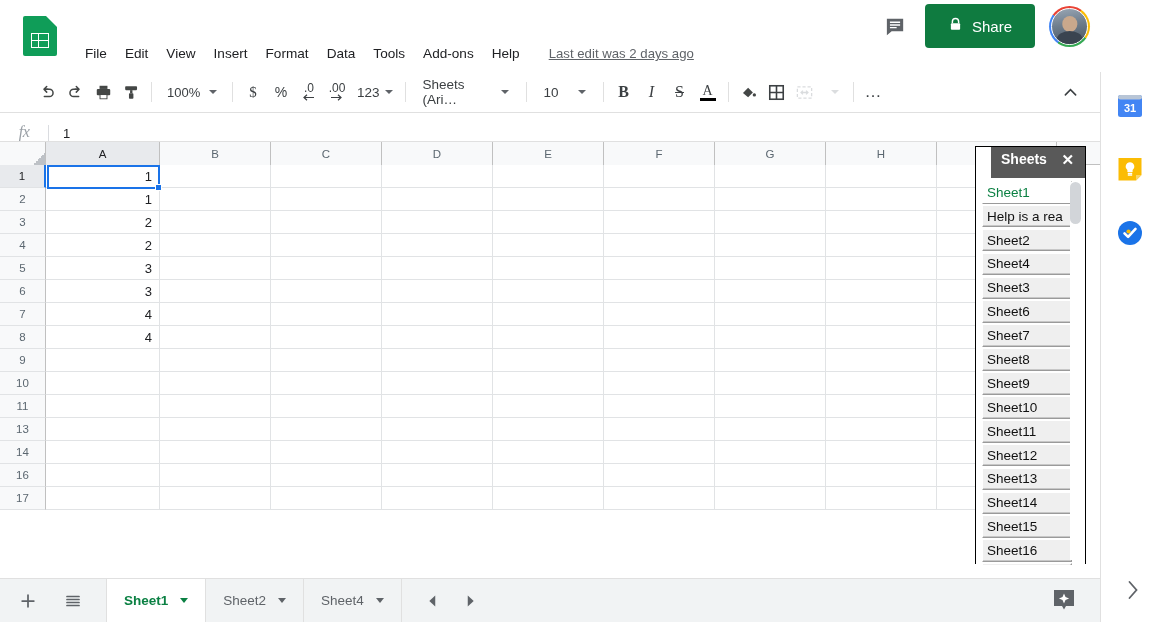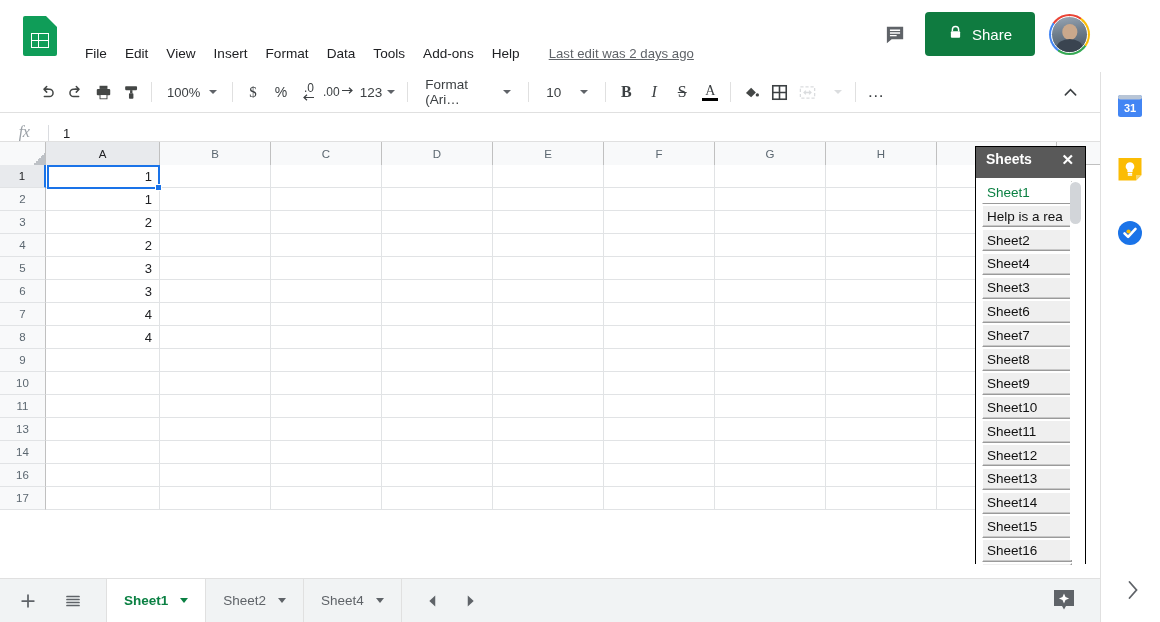--- a/index.html
+++ b/index.html
@@ -39,21 +39,21 @@
   .menubar { position:absolute; left:76px; top:43px; display:flex; align-items:center; gap:0; }
   .menu-item {
     font-size:13.6px; color:#202124; padding:3px 9px; cursor:pointer; border-radius:3px;
     white-space:nowrap;
   }
   .last-edit {
     font-size:13.2px; color:#5f6368; text-decoration:underline; margin-left:20px; cursor:pointer;
     white-space:nowrap;
   }
 
-  .hdr-right { position:absolute; right:10px; top:12px; display:flex; align-items:center; gap:14px; }
+  .hdr-right { position:absolute; right:10px; top:4px; display:flex; align-items:center; gap:14px; }
   .comment-btn { width:30px; height:30px; display:flex; align-items:center; justify-content:center; cursor:pointer; }
   .share-btn {
     height:44px; background:#0f7b40; border-radius:4px; color:#fff;
     display:flex; align-items:center; gap:9px; padding:0 23px; cursor:pointer;
     font-size:15px; font-weight:500;
   }
   .avatar {
     width:41px; height:41px; border-radius:50%; position:relative;
     background: conic-gradient(from 215deg, #4285f4 0deg 90deg, #ea4335 90deg 180deg, #fbbc05 180deg 270deg, #34a853 270deg 360deg);
     padding:2px; cursor:pointer;
@@ -141,21 +141,21 @@
   .hbtns { position:absolute; right:16px; bottom:0; width:40px; height:17px; display:flex; }
   .hbtn { width:20px; height:17px; display:flex; align-items:center; justify-content:center; cursor:pointer;}
 
   
   .sheets-panel {
     position:absolute; left:975px; top:146px; width:111px; height:418px;
     background:#fff; border:1px solid #000; z-index:30;
   }
   .sp-head {
     height:31px; background:#595959; display:flex; align-items:center;
-    justify-content:space-between; padding:0 8px 7px 10px;
+    justify-content:space-between; padding:0 8px 7px 10px;margin-left:15px;
   }
   .sp-title { color:#fff; font-size:14px; font-weight:bold; }
   .sp-close { color:#fff; font-size:15px; cursor:pointer; line-height:1; padding:2px 3px; font-weight:bold;}
   .sp-body { position:relative; height:387px; overflow:hidden; background:#fff; padding:3px 3px 0 6px;}
   .sp-list { width:90px; }
   .sp-item {
     height:22.6px; background:#efefef; border:1px solid #fff;
     border-right-color:#9a9a9a; border-bottom-color:#9a9a9a;
     box-shadow: inset -1px -1px 0 #c7c7c7;
     display:flex; align-items:center; padding-left:4px;
@@ -292,35 +292,35 @@
     </div>
     <div class="tb">
       <div style="position:relative;display:flex;flex-direction:column;align-items:center;">
         <span style="font-size:12px;color:#3c4043;line-height:11px">.0</span>
         <svg width="14" height="7" viewBox="0 0 14 7">
             <path d="M12 3.5H2M5 .8L2 3.5 5 6.2" stroke="#3c4043" stroke-width="1.2" fill="none"></path>
           </svg>
       </div>
     </div>
     <div class="tb">
-      <div style="position:relative;display:flex;align-items:flex-start;">
+      <div style="position:relative;display:flex;flex-direction:column;align-items:flex-start;">
         <span style="font-size:12px;color:#3c4043;line-height:11px">.00</span>
         <svg width="14" height="7" viewBox="0 0 14 7">
             <path d="M2 3.5h10M9 .8l3 2.7-3 2.7" stroke="#3c4043" stroke-width="1.2" fill="none"></path>
           </svg>
       </div>
     </div>
     <div class="tb wide">
       <span style="font-size:13.5px;color:#3c4043">123</span>
         <i class="caret"></i>
     </div>
     <div class="sep"></div>
     <div class="tb wide">
       <div class="font-box">
-          <span>Format (Ari…</span>
+          <span>Sheets (Ari…</span>
           <i class="caret"></i>
         </div>
     </div>
     <div class="sep"></div>
     <div class="tb wide">
       <div class="size-box">
           <span>10</span>
           <i class="caret"></i>
         </div>
     </div>

